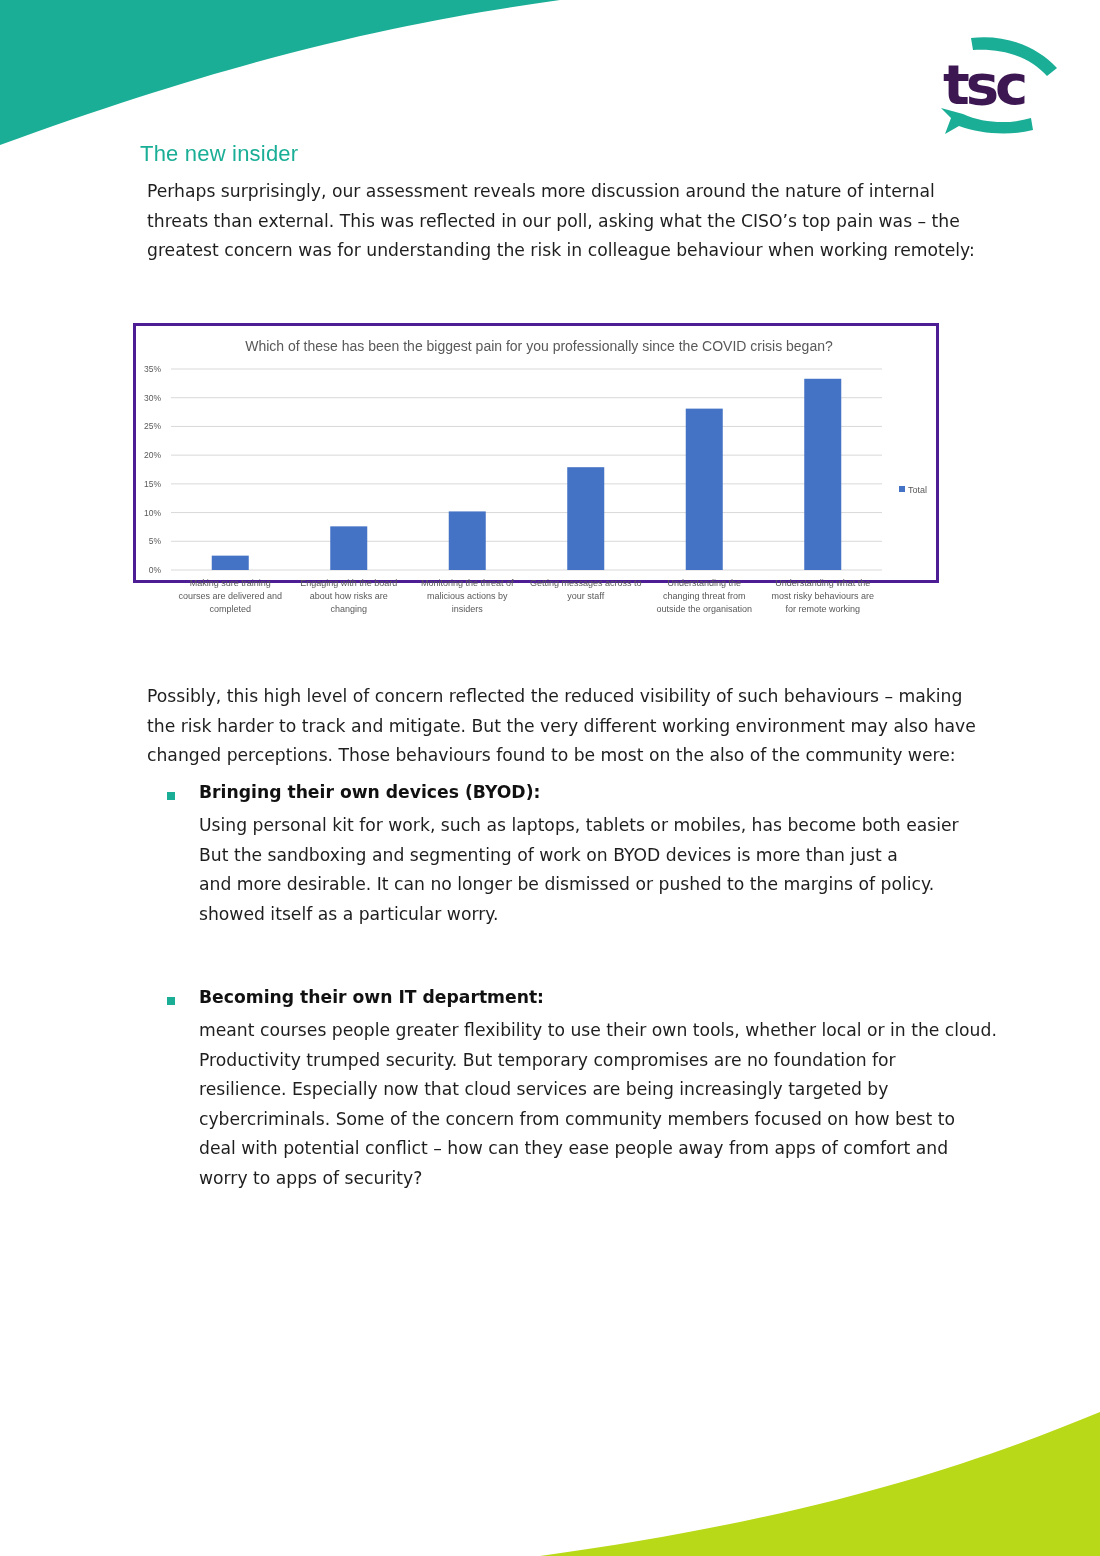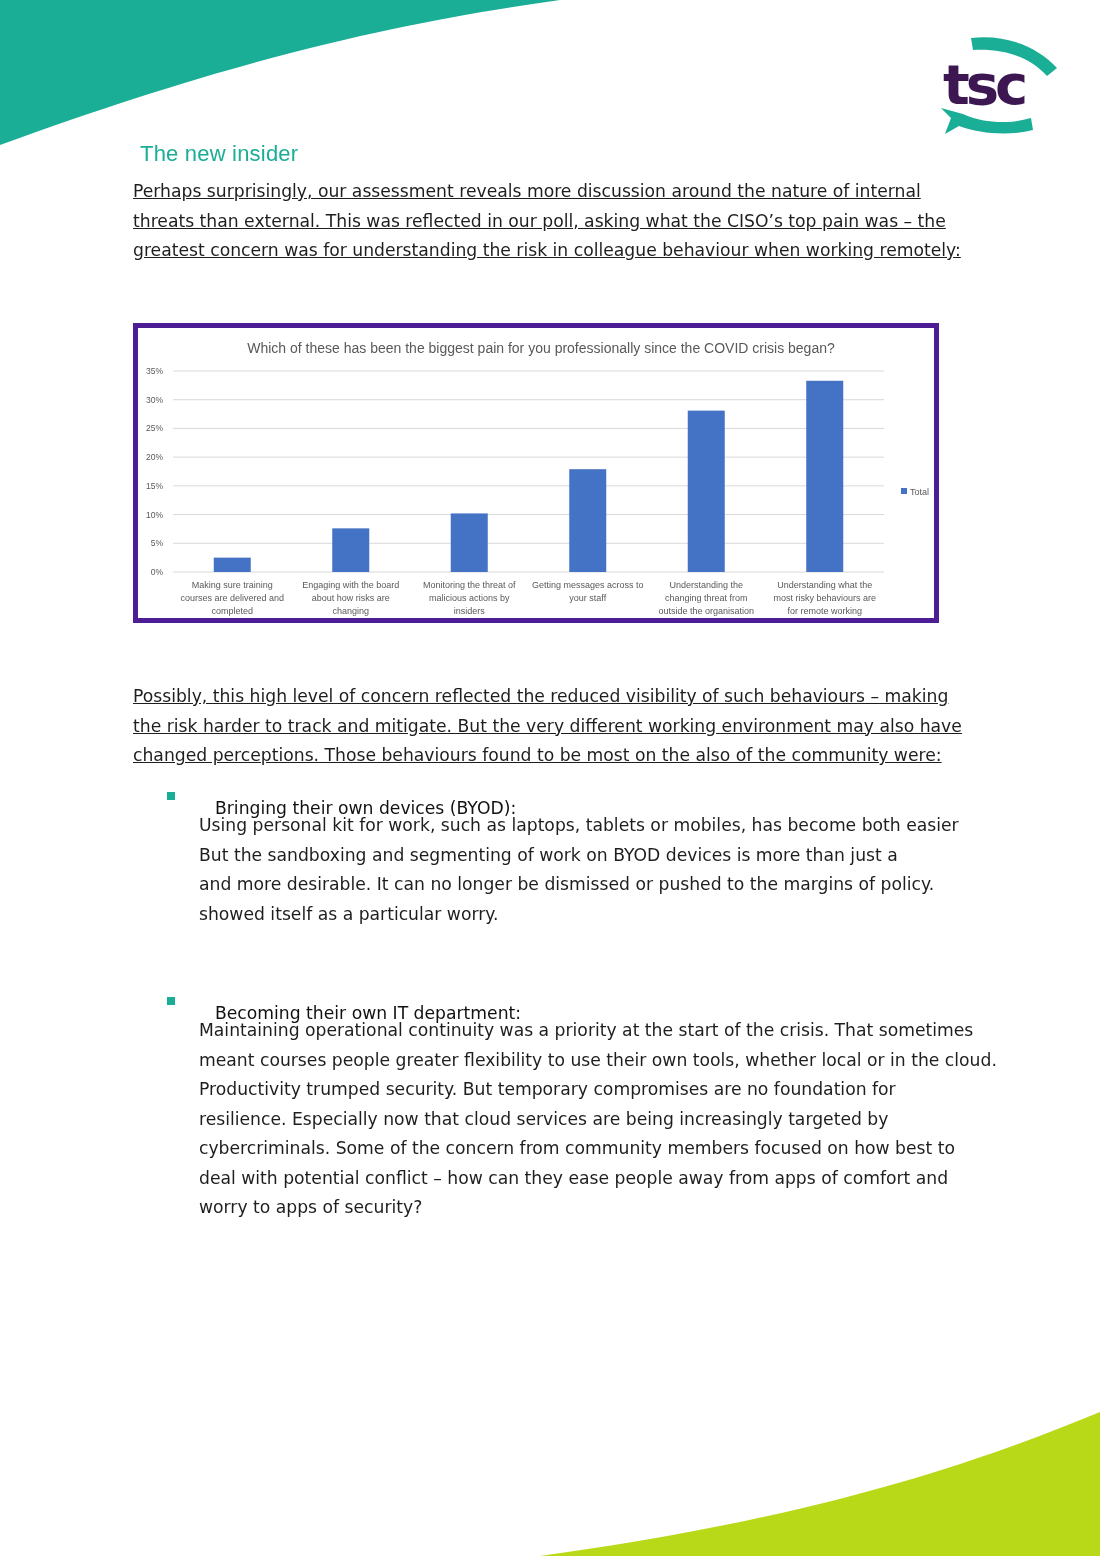--- a/index.html
+++ b/index.html
@@ -2,31 +2,31 @@
 <html><head>
 <meta charset="utf-8">
 <style>
   html, body { margin: 0; padding: 0; background: #ffffff; }
   body { width: 1100px; height: 1556px; position: relative; overflow: hidden;
          font-family: "DejaVu Sans", sans-serif; color: #1e1e1e; }
   .deco { position: absolute; left: 0; top: 0; width: 1100px; height: 1556px; pointer-events: none; }
   .logo { position: absolute; left: 935px; top: 30px; width: 130px; height: 110px; }
   .heading { position: absolute; left: 133px; top: 134px; font-size: 22px; color: #1aae96;
              font-family: "Liberation Sans", sans-serif; font-weight: normal; margin: 7px; letter-spacing: 0.2px; }
-  .para { position: absolute; left: 133px; width: 850px; font-size: 17.2px; line-height: 29.5px; margin: 0; color: #1e1e1e; text-decoration: underline; }
+  .para { position: absolute; left: 147px; width: 850px; font-size: 17.2px; line-height: 29.5px; margin: 0; color: #1e1e1e; }
   .para .ln { display: block; white-space: nowrap; }
   .p1 { top: 177px; }
   .p2 { top: 682px; }
-  .chart-box { position: absolute; left: 133px; top: 323px; width: 806px; height: 300px;
-               border: 5px solid #4c1d95; box-sizing: border-box; background: #fff; }
+  .chart-box { position: absolute; left: 133px; top: 323px; width: 806px; height: 260px;
+               border: 3px solid #4c1d95; box-sizing: border-box; background: #fff; }
   .chart-box svg { position: absolute; left: 0; top: 0; }
   .bullet { position: absolute; left: 167px; width: 8px; height: 8px; background: #1aae96; }
   .b1 { top: 792px; }
   .b2 { top: 997px; }
-  .item-title { position: absolute; left: 199px; font-size: 17.2px; font-weight: normal; color: #111; margin: 16px; white-space: nowrap; }
+  .item-title { position: absolute; left: 199px; font-size: 17.2px; font-weight: bold; color: #111; margin: 0; white-space: nowrap; }
   .t1 { top: 782px; }
   .t2 { top: 987px; }
   .item-body { position: absolute; left: 199px; width: 790px; font-size: 17.2px; line-height: 29.5px; margin: 0; }
   .item-body .ln { display: block; white-space: nowrap; }
   .ib1 { top: 811px; }
   .ib2 { top: 1016px; }
 </style>
 </head>
 <body>
 
@@ -106,20 +106,19 @@
 <p class="item-body ib1">
   <span class="ln">Using personal kit for work, such as laptops, tablets or mobiles, has become both easier</span>
   <span class="ln">But the sandboxing and segmenting of work on BYOD devices is more than just a</span>
   <span class="ln">and more desirable. It can no longer be dismissed or pushed to the margins of policy.</span>
   <span class="ln">showed itself as a particular worry.</span>
 </p>
 
 <span class="bullet b2"></span>
 <p class="item-title t2">Becoming their own IT department:</p>
 <p class="item-body ib2">
-  <span class="ln">Maintaining operational continuity was a priority at the start of the crisis. That sometimes</span>
   <span class="ln">meant courses people greater flexibility to use their own tools, whether local or in the cloud.</span>
   <span class="ln">Productivity trumped security. But temporary compromises are no foundation for</span>
   <span class="ln">resilience. Especially now that cloud services are being increasingly targeted by</span>
   <span class="ln">cybercriminals. Some of the concern from community members focused on how best to</span>
   <span class="ln">deal with potential conflict – how can they ease people away from apps of comfort and</span>
   <span class="ln">worry to apps of security?</span>
 </p>
 
 </body></html>

